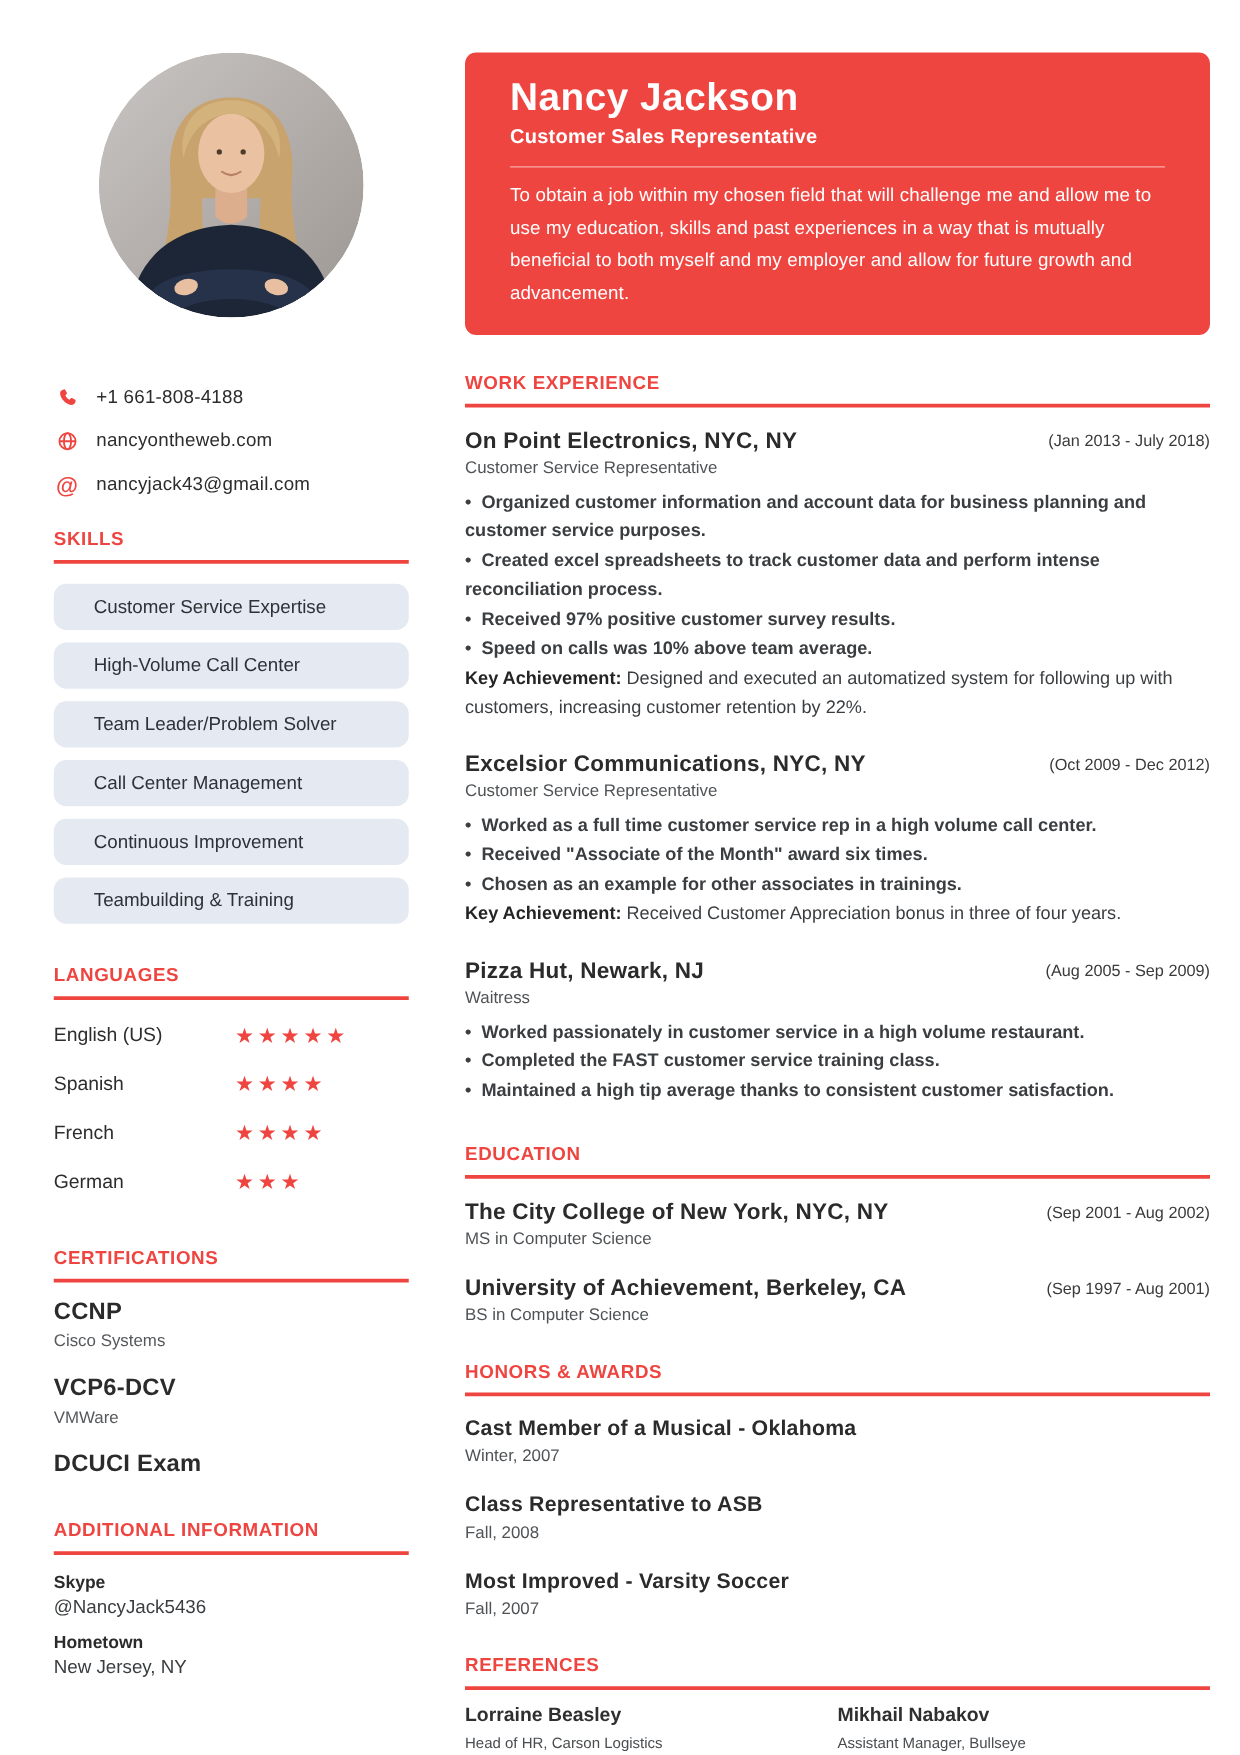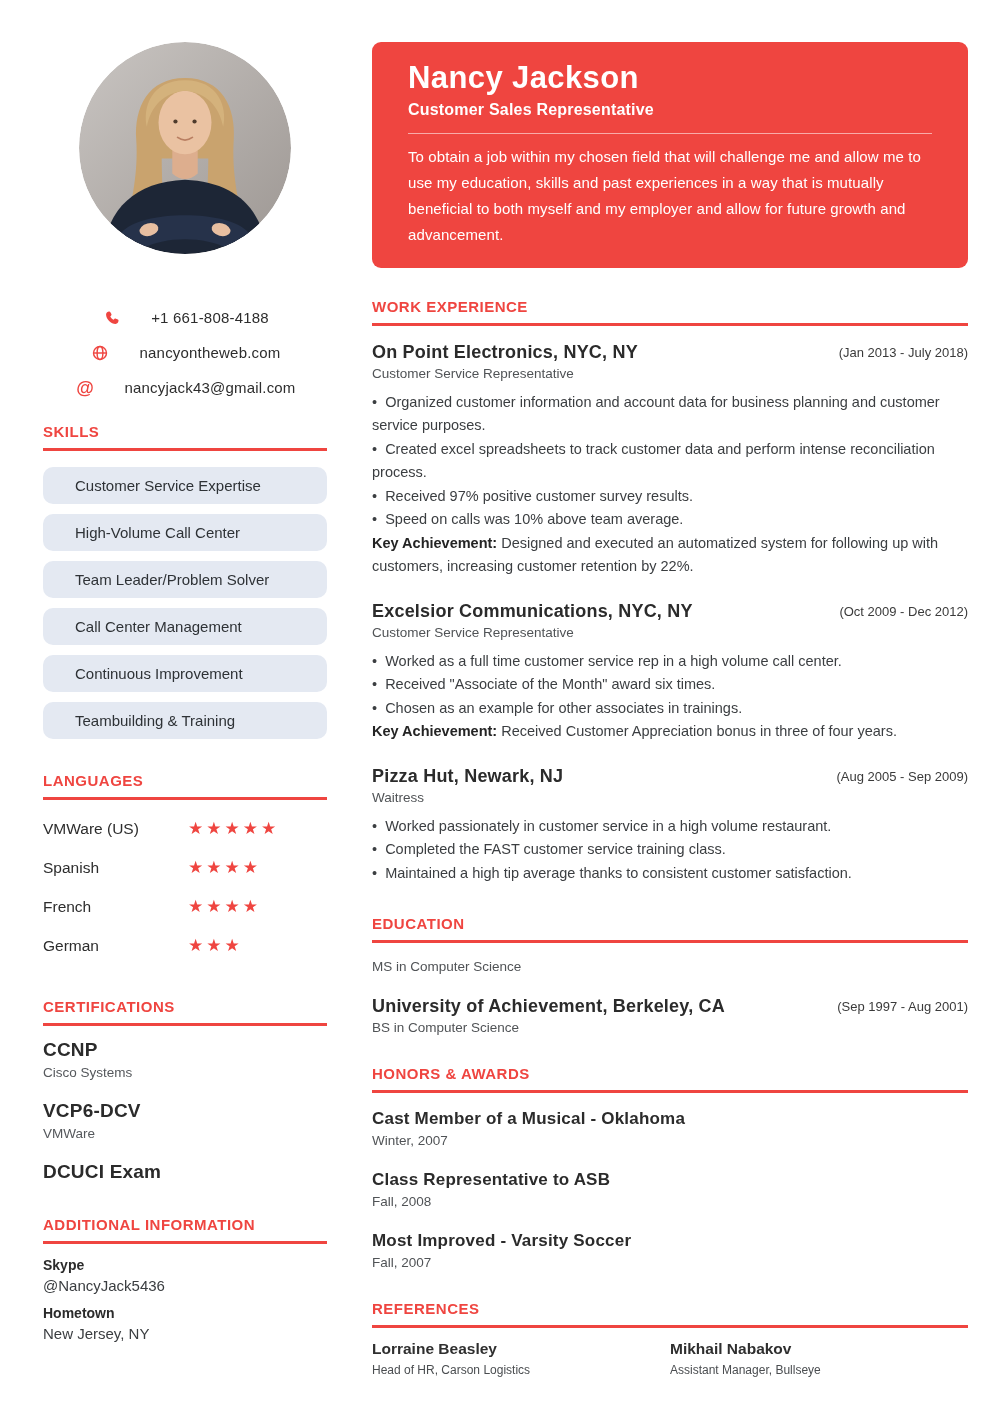--- a/index.html
+++ b/index.html
@@ -8,21 +8,21 @@
   *{box-sizing:border-box;}
   body{margin:0;background:#fff;}
   .page{position:relative;width:992px;height:1404px;background:#fff;overflow:hidden;
         font-family:"Liberation Sans",sans-serif;color:var(--text-dark);}
 
   
   .sidebar{position:absolute;left:43px;top:0;width:284px;}
   .photo-wrap{width:212px;height:212px;margin:42px auto 0;border-radius:50%;overflow:hidden;}
   .photo-wrap svg{display:block;width:100%;height:100%;}
   .contact{margin-top:46px;}
-  .contact-row{display:flex;align-items:center;height:35px;gap:29px;justify-content:center;}
+  .contact-row{display:flex;align-items:center;height:35px;gap:13px;}
   .icon-box{width:21px;display:flex;justify-content:center;align-items:center;}
   .contact-text{font-size:15px;color:#2d2d2d;letter-spacing:.2px;}
   .at-glyph{color:var(--accent);font-size:18px;font-weight:bold;line-height:1;}
 
   .side-section{margin-top:33px;}
   .side-section.first{margin-top:18px;}
   .sec-head{font-size:15px;font-weight:bold;color:var(--accent);letter-spacing:.5px;}
   .sec-rule{height:3px;background:var(--accent);margin-top:8px;}
 
   .pills{margin-top:16px;}
@@ -56,21 +56,21 @@
   .objective{font-size:15px;line-height:26px;letter-spacing:.1px;}
 
   .main-section{margin-top:30px;}
   .entries .entry,.jobs .job{margin-top:16px;}
   .jobs .job + .job{margin-top:22px;}
   .entries .entry + .entry{margin-top:22px;}
   .entry-head{display:flex;justify-content:space-between;align-items:center;gap:12px;}
   .entry-title{font-size:18px;font-weight:bold;color:#2b2b2b;letter-spacing:.2px;}
   .entry-date{font-size:13px;color:#3a3a3a;white-space:nowrap;}
   .entry-sub{font-size:13.5px;color:#505356;margin-top:3px;}
-  .bullets{margin-top:10px;}
+  .bullets{margin-top:10px;font-weight:bold;}
   .bullet{font-size:14.5px;color:#3b3e41;line-height:23.5px;}
   .bullet::before{content:"\2022\00A0\00A0 ";}
   .ka{font-size:14.5px;color:#3b3e41;line-height:23.5px;}
   .ka b{color:#242424;}
 
   .honors .entry-title{font-size:17px;}
   .honor-sub{font-size:13.5px;color:#505356;margin-top:4px;}
 
   .refs{margin-top:12px;display:grid;grid-template-columns:1fr 1fr;}
   .ref-name{font-size:15.5px;font-weight:bold;color:#2f2f2f;}
@@ -159,21 +159,21 @@
           <div class="skill-pill">Teambuilding &amp; Training</div>
         </div>
     </section>
 
     <section class="side-section">
       <div class="sec-head">LANGUAGES</div>
       <div class="sec-rule"></div>
       <div class="langs">
 
           <div class="lang-row">
-            <span class="lang-name">VMWare (US)</span>
+            <span class="lang-name">English (US)</span>
             <span class="lang-stars">★★★★★</span>
           </div>
 
           <div class="lang-row">
             <span class="lang-name">Spanish</span>
             <span class="lang-stars">★★★★</span>
           </div>
 
           <div class="lang-row">
             <span class="lang-name">French</span>
@@ -300,20 +300,24 @@
           </div>
         </div>
     </section>
 
     <section class="main-section">
       <div class="sec-head">EDUCATION</div>
       <div class="sec-rule"></div>
       <div class="entries">
 
           <div class="entry">
+            <div class="entry-head">
+              <div class="entry-title">The City College of New York, NYC, NY</div>
+              <div class="entry-date">(Sep 2001 - Aug 2002)</div>
+            </div>
             <div class="entry-sub">MS in Computer Science</div>
           </div>
 
           <div class="entry">
             <div class="entry-head">
               <div class="entry-title">University of Achievement, Berkeley, CA</div>
               <div class="entry-date">(Sep 1997 - Aug 2001)</div>
             </div>
             <div class="entry-sub">BS in Computer Science</div>
           </div>

